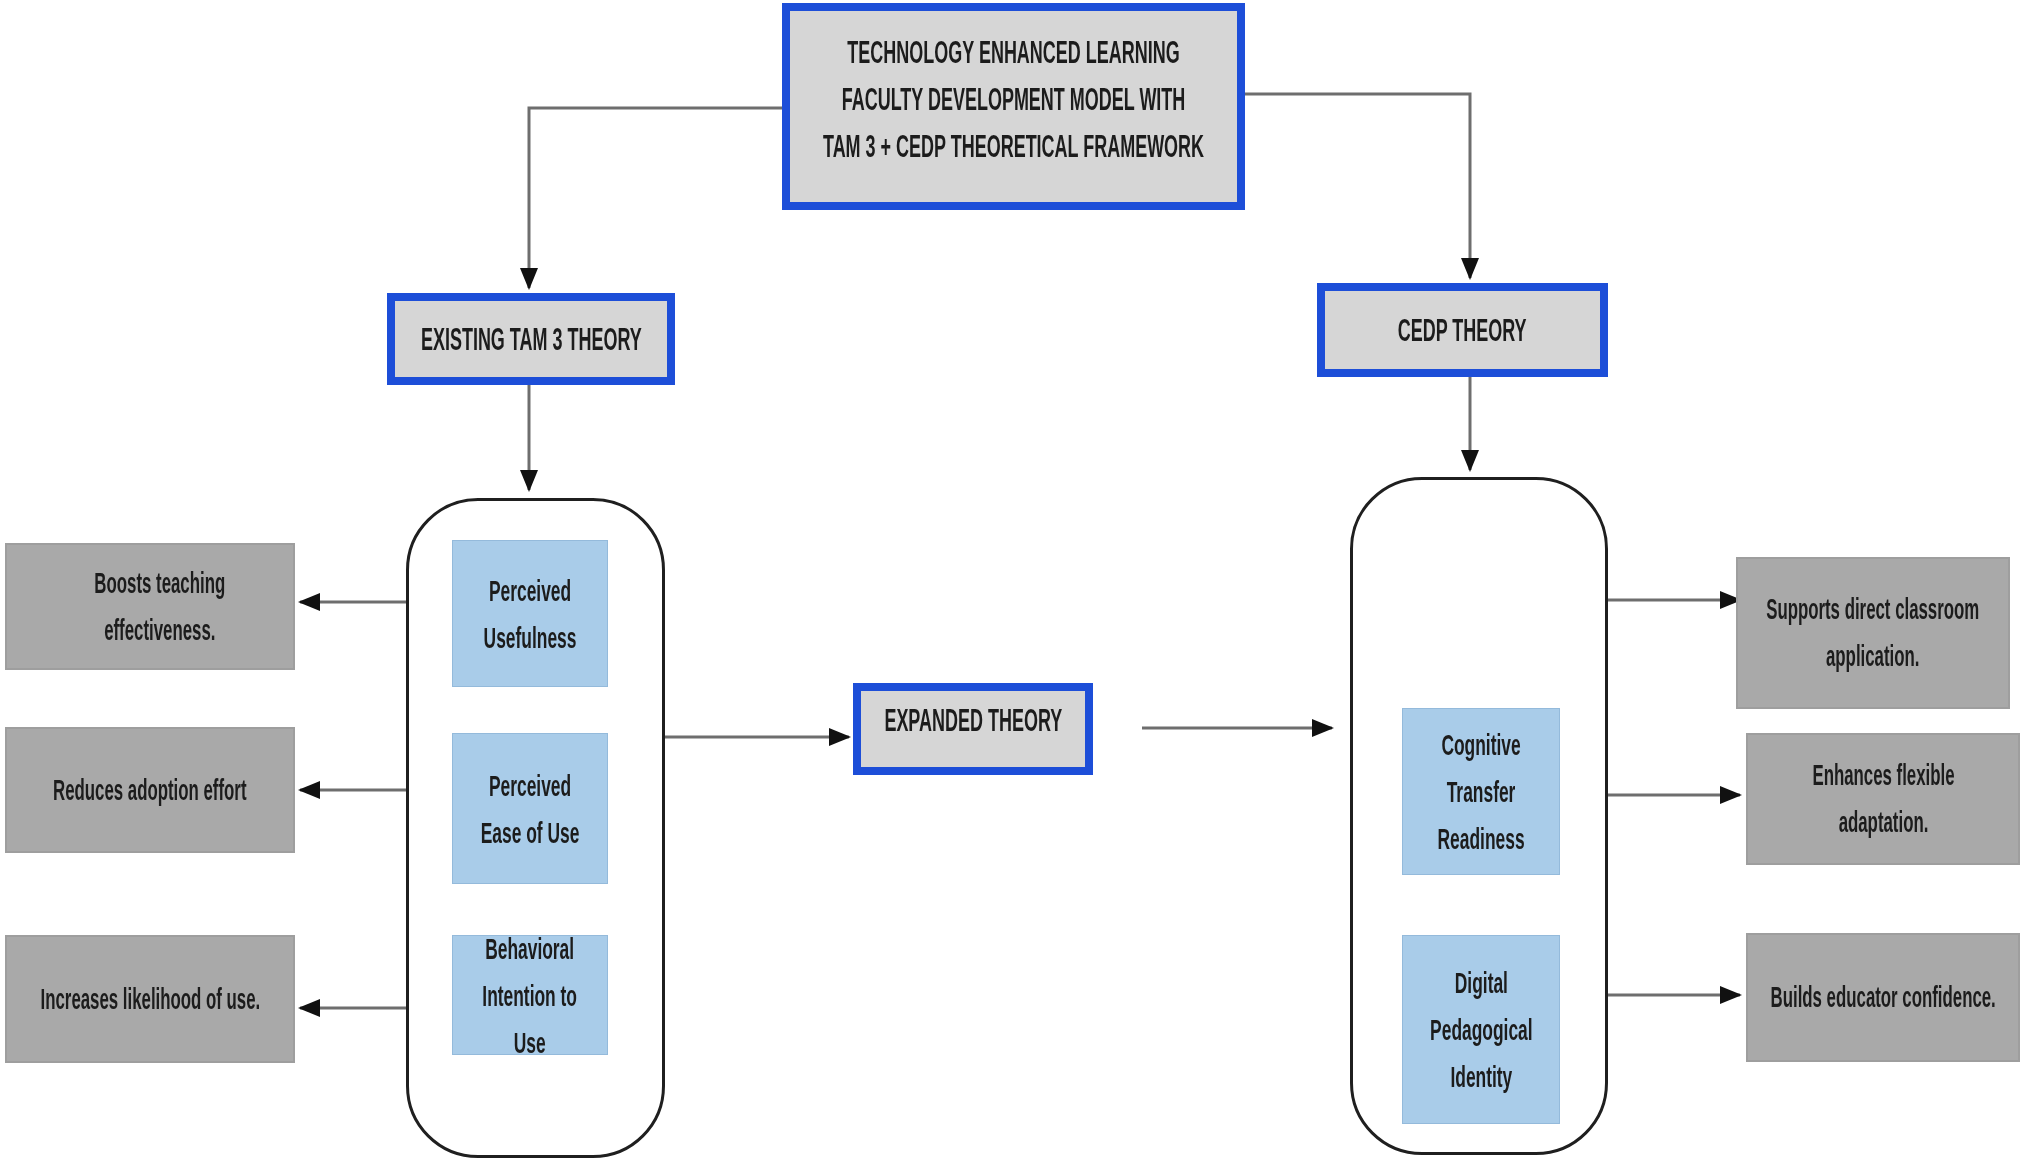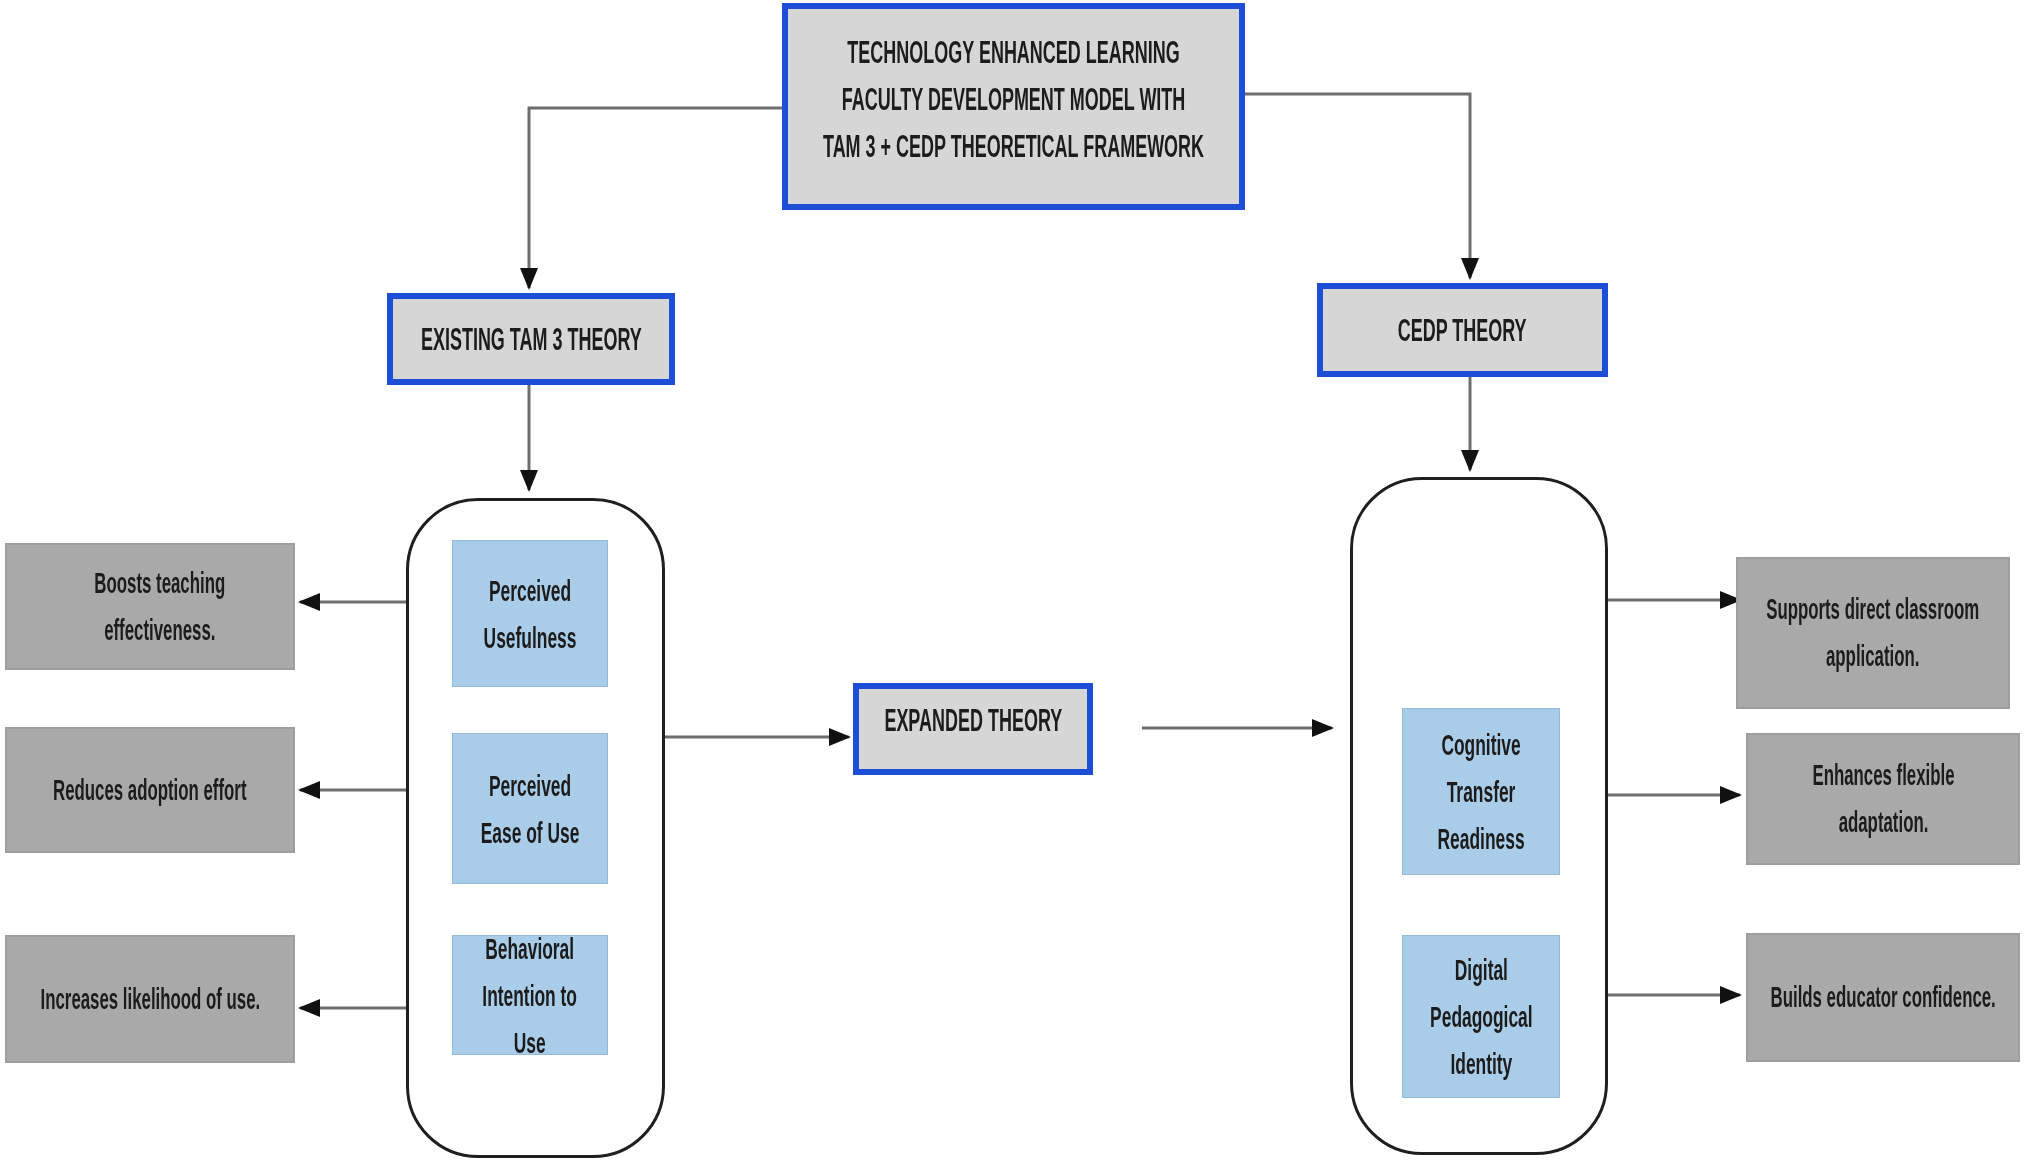--- a/index.html
+++ b/index.html
@@ -38,21 +38,21 @@
   }
   .txt {
     transform: scaleX(0.58);
     transform-origin: center center;
     line-height: 47px;
   }
   .txt div { white-space: nowrap; }
   .single { white-space: nowrap; }
   .light {
     background: var(--light-gray-box, #d6d6d6);
-    border: 6px solid #1d4ed8;
+    border: 8px solid #1d4ed8;
   }
   .dark {
     background: var(--dark-gray-box, #a9a9a9);
     border: 2px solid #9e9e9e;
     font-size: 29px;
   }
   .blue {
     background: var(--blue-box, #a9cce9);
     border: 1px solid #94badb;
     font-size: 30px;
@@ -143,21 +143,21 @@
       </div>
   </div>
 
   <div class="box blue" style="left:1402px; top:708px; width:158px; height:167px;">
     <div class="txt">
         <div>Cognitive</div>
         <div>Transfer</div>
         <div>Readiness</div>
       </div>
   </div>
-  <div class="box blue" style="left:1402px; top:935px; width:158px; height:163px;">
+  <div class="box blue" style="left:1402px; top:935px; width:158px; height:189px;">
     <div class="txt">
         <div>Digital</div>
         <div>Pedagogical</div>
         <div>Identity</div>
       </div>
   </div>
 
   <div class="box dark" style="left:5px; top:543px; width:290px; height:127px;padding-left:20px;">
     <div class="txt">
         <div>Boosts teaching</div>

